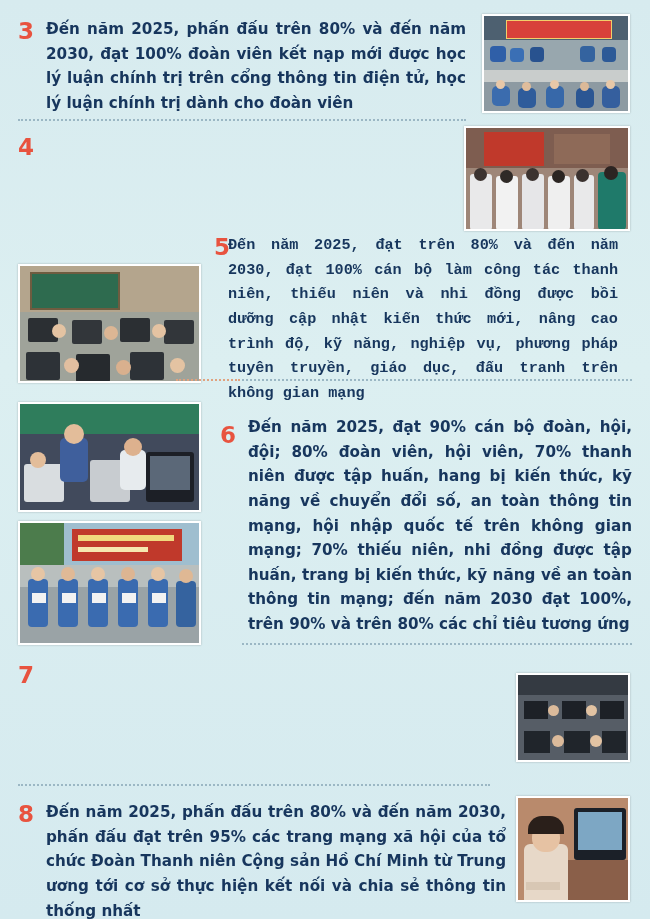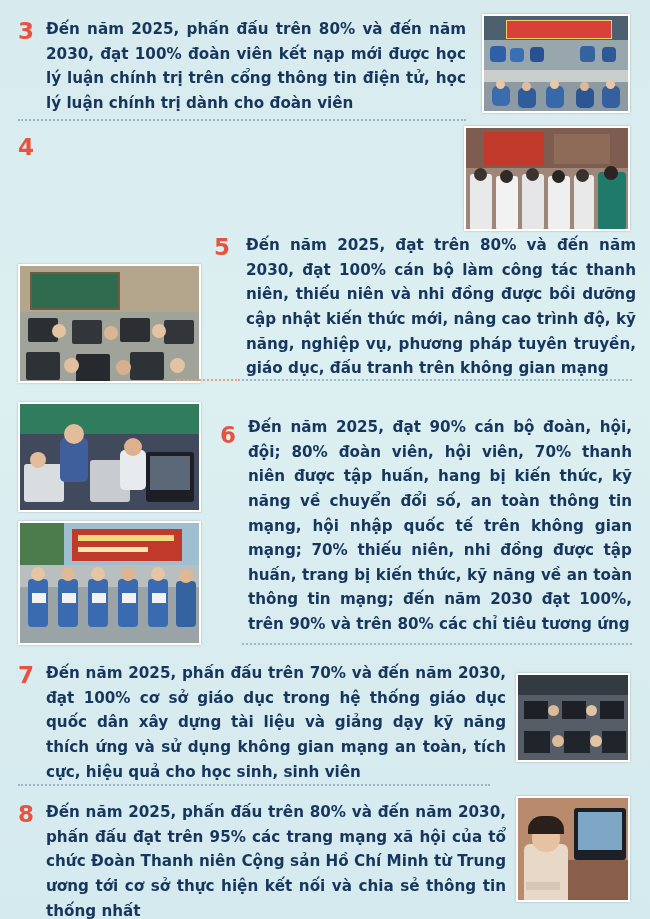--- a/index.html
+++ b/index.html
@@ -130,21 +130,21 @@
     <div class="band" style="left:110px;top:86px;width:34px;height:28px;background:#2d3237;border-radius:2px;"></div>
     <div class="dot" style="left:32px;top:58px;width:14px;height:14px;background:#e4c3a2;"></div>
     <div class="dot" style="left:84px;top:60px;width:14px;height:14px;background:#dcb694;"></div>
     <div class="dot" style="left:132px;top:58px;width:14px;height:14px;background:#e4c3a2;"></div>
     <div class="dot" style="left:44px;top:92px;width:15px;height:15px;background:#e2bfa0;"></div>
     <div class="dot" style="left:96px;top:94px;width:15px;height:15px;background:#d9b08e;"></div>
     <div class="dot" style="left:150px;top:92px;width:15px;height:15px;background:#e4c3a2;"></div>
   </div>
 
   <div class="num" style="left:214px; top:236px;">5</div>
-  <div class="txt" style="left:246px; top:233px; width:390px;">Đến năm 2025, đạt trên 80% và đến năm 2030, đạt 100% cán bộ làm công tác thanh niên, thiếu niên và nhi đồng được bồi dưỡng cập nhật kiến thức mới, nâng cao trình độ, kỹ năng, nghiệp vụ, phương pháp tuyên truyền, giáo dục, đấu tranh trên không gian mạng</div>
+  <div class="txt" style="left:228px; top:233px; width:390px;font-family:Liberation Mono, monospace;">Đến năm 2025, đạt trên 80% và đến năm 2030, đạt 100% cán bộ làm công tác thanh niên, thiếu niên và nhi đồng được bồi dưỡng cập nhật kiến thức mới, nâng cao trình độ, kỹ năng, nghiệp vụ, phương pháp tuyên truyền, giáo dục, đấu tranh trên không gian mạng</div>
 
   <div class="sep orange" style="left:176px; top:379px; width:64px;"></div>
   <div class="sep" style="left:242px; top:379px; width:390px;"></div>
 
   <div class="photo" style="left:18px; top:402px; width:183px; height:110px; background:#3a3f52;">
     <div class="band" style="left:0;top:0;width:100%;height:30px;background:#2f7d5c;"></div>
     <div class="band" style="left:0;top:30px;width:100%;height:80px;background:#414a5c;"></div>
     <div class="band" style="left:4px;top:60px;width:40px;height:38px;background:#d9dde0;border-radius:3px;"></div>
     <div class="band" style="left:70px;top:56px;width:40px;height:42px;background:#c8ccd0;border-radius:3px;"></div>
     <div class="band" style="left:126px;top:48px;width:48px;height:50px;background:#1c1f26;border-radius:3px;"></div>
@@ -182,21 +182,20 @@
     <div class="band" style="left:102px;top:70px;width:14px;height:10px;background:#f2f2f2;"></div>
     <div class="band" style="left:132px;top:70px;width:14px;height:10px;background:#f2f2f2;"></div>
   </div>
 
   <div class="num" style="left:220px; top:424px;">6</div>
   <div class="txt" style="left:248px; top:415px; width:384px;">Đến năm 2025, đạt 90% cán bộ đoàn, hội, đội; 80% đoàn viên, hội viên, 70% thanh niên được tập huấn, hang bị kiến thức, kỹ năng về chuyển đổi số, an toàn thông tin mạng, hội nhập quốc tế trên không gian mạng; 70% thiếu niên, nhi đồng được tập huấn, trang bị kiến thức, kỹ năng về an toàn thông tin mạng; đến năm 2030 đạt 100%, trên 90% và trên 80% các chỉ tiêu tương ứng</div>
 
   <div class="sep" style="left:242px; top:643px; width:390px;"></div>
 
   <div class="num" style="left:18px; top:664px;">7</div>
-  <div class="txt" style="left:46px; top:661px; width:460px;">Đến năm 2025, phấn đấu trên 70% và đến năm 2030, đạt 100% cơ sở giáo dục trong hệ thống giáo dục quốc dân xây dựng tài liệu và giảng dạy kỹ năng thích ứng và sử dụng không gian mạng an toàn, tích cực, hiệu quả cho học sinh, sinh viên</div>
 
   <div class="photo" style="left:516px; top:673px; width:114px; height:89px; background:#4b5159;">
     <div class="band" style="left:0;top:0;width:100%;height:20px;background:#343a42;"></div>
     <div class="band" style="left:0;top:20px;width:100%;height:69px;background:#565d66;"></div>
     <div class="band" style="left:6px;top:26px;width:24px;height:18px;background:#1d2127;"></div>
     <div class="band" style="left:44px;top:26px;width:24px;height:18px;background:#1d2127;"></div>
     <div class="band" style="left:82px;top:26px;width:24px;height:18px;background:#1d2127;"></div>
     <div class="band" style="left:6px;top:56px;width:26px;height:22px;background:#20252b;"></div>
     <div class="band" style="left:46px;top:56px;width:26px;height:22px;background:#20252b;"></div>
     <div class="band" style="left:84px;top:56px;width:24px;height:22px;background:#20252b;"></div>

